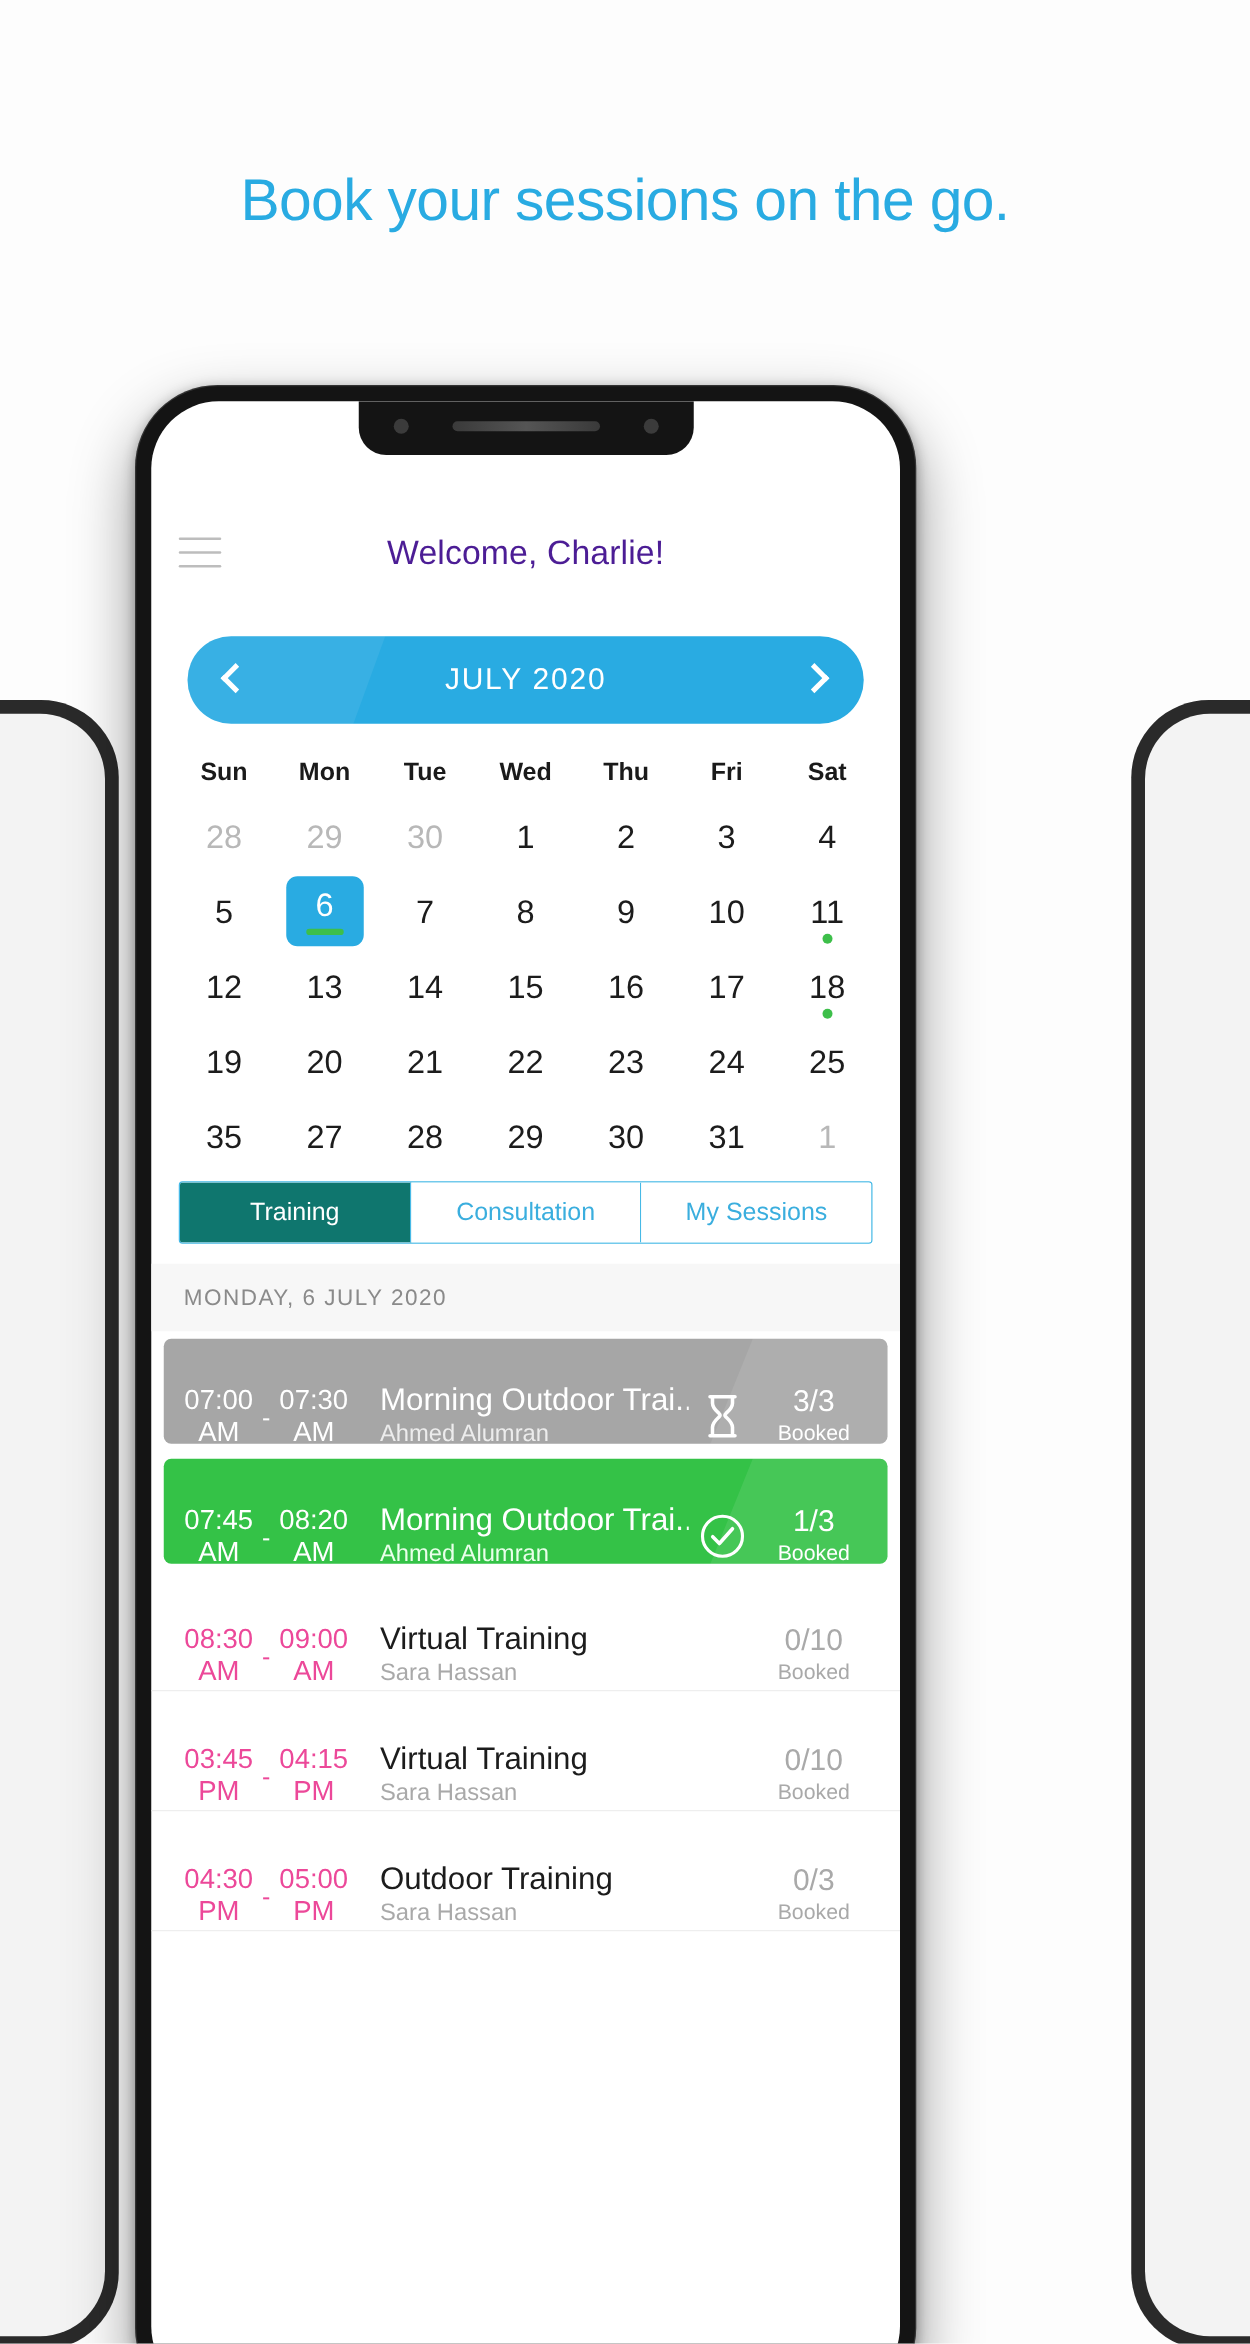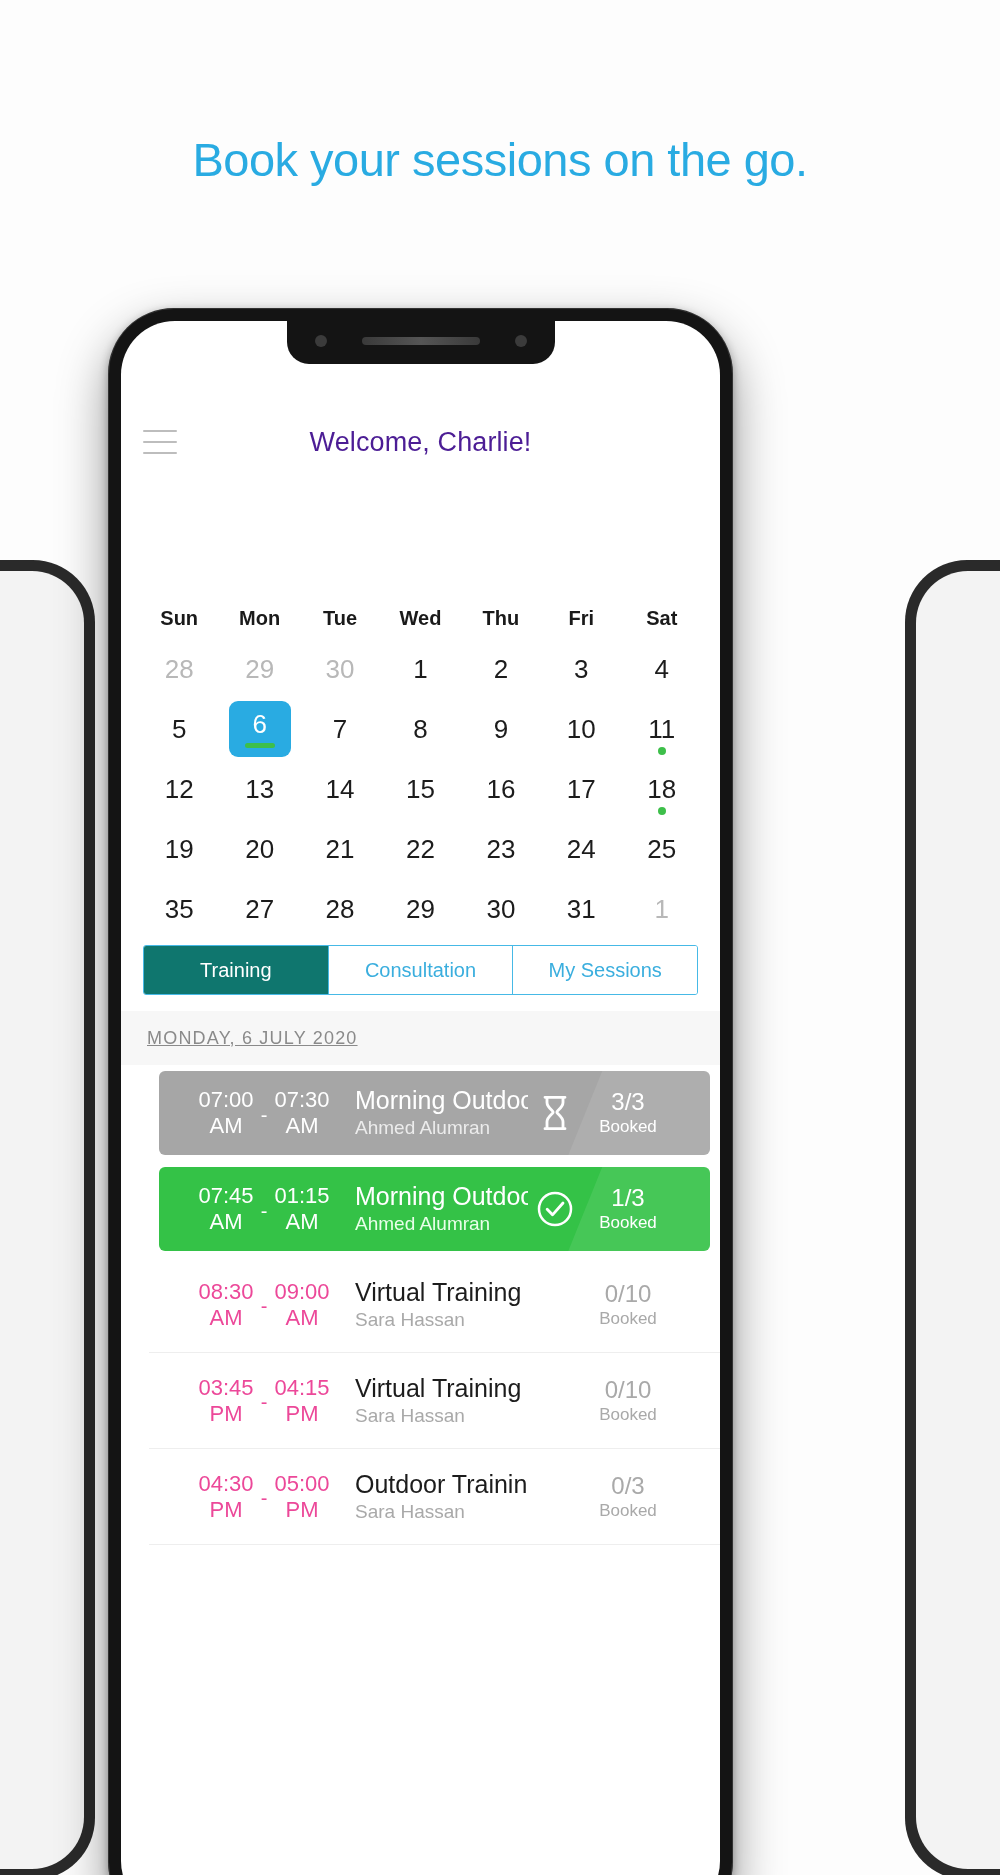--- a/index.html
+++ b/index.html
@@ -311,37 +311,35 @@
     left: 0;
     width: 599px;
     height: 54px;
     background: #f7f7f7;
     display: flex;
     align-items: center;
     padding-left: 26px;
     font-size: 18px;
     letter-spacing: 1.2px;
     color: #8a8a8a;
-    text-decoration: underline;
   }
 
   
   .list {
     position: absolute;
     top: 744px;
     left: 0;
     width: 599px;
   }
   .session {
     position: relative;
     height: 96px;
     display: flex;
-    align-items: center;
-    padding: 0 32px;
-    margin-left: 28px;
+    align-items: flex-end;
+    padding: 0 9px;
   }
   .session .card {
     position: absolute;
     left: 10px;
     right: 10px;
     top: 6px;
     bottom: 6px;
     border-radius: 6px;
     overflow: hidden;
   }
@@ -449,20 +447,29 @@
 
       <div class="appbar">
         <div class="hamburger">
           <span></span>
           <span></span>
           <span></span>
         </div>
         <div class="welcome">Welcome, Charlie!</div>
       </div>
 
+      <div class="monthbar">
+        <div class="chev prev">
+            <i></i>
+          </div>
+        <div class="month-label">JULY 2020</div>
+        <div class="chev next">
+            <i></i>
+          </div>
+      </div>
 
       <div class="cal">
         <div class="cal-row" id="dow-row">
             <div class="cal-cell">
               <div class="dow">Sun</div>
             </div>
             <div class="cal-cell">
               <div class="dow">Mon</div>
             </div>
             <div class="cal-cell">
@@ -721,21 +728,21 @@
           <div class="session green">
             <div class="card"></div>
             <div class="session-inner">
               <div class="times">
                 <div class="tcol">
                   <div class="t-h">07:45</div>
                   <div class="t-m">AM</div>
                 </div>
                 <div class="tdash">-</div>
                 <div class="tcol">
-                  <div class="t-h">01:15</div>
+                  <div class="t-h">08:20</div>
                   <div class="t-m">AM</div>
                 </div>
               </div>
               <div class="meta">
                 <div class="title">Morning Outdoor Trai...</div>
                 <div class="coach">Ahmed Alumran</div>
               </div>
               <div class="statusicon">
                 <svg class="icon-svg" width="40" height="40" viewBox="0 0 24 24">
                   <circle cx="12" cy="12" r="9.6" fill="none" stroke="#ffffff" stroke-width="1.5"></circle>

